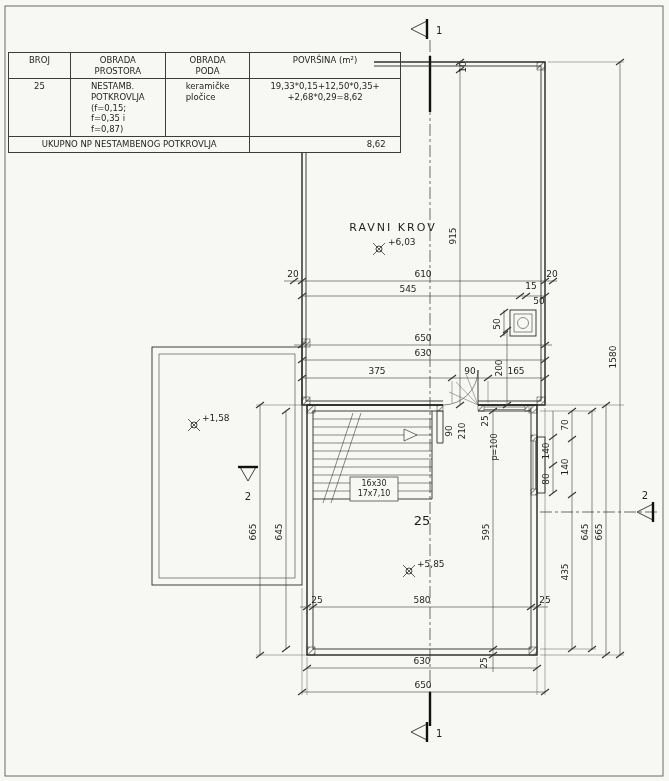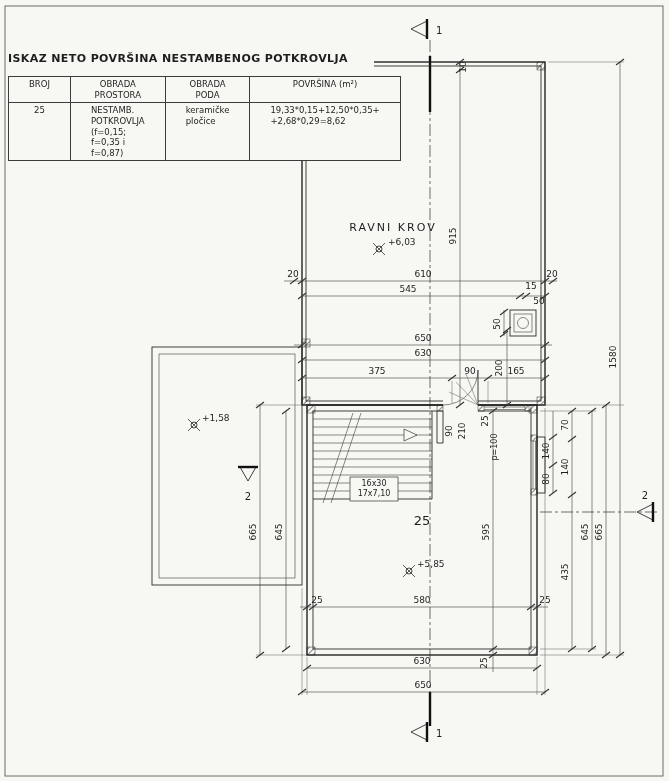--- a/index.html
+++ b/index.html
@@ -29,21 +29,21 @@
 
   
   .tableblock{position:absolute;left:8px;top:52px;width:366px;background:#f7f7f3;z-index:2;}
   .tbl-title{font-size:11px;font-weight:600;letter-spacing:0.4px;margin:0 0 11px 0;white-space:nowrap;}
   .areas{border-collapse:collapse;font-size:8.5px;}
   .areas td,.areas th{border:1px solid #3c3c3c;padding:2px 20px;vertical-align:top;font-weight:normal;line-height:1.25;}
   .areas th{text-align:center;}
   .c-broj{width:28px;text-align:center;}
   .c-namjena{width:116px;}
   .c-obrada{width:86px;margin-left:16px;}
-  .c-povrsina{width:122px;text-align:left;}
+  .c-povrsina{width:122px;text-align:center;}
   .tot-label{text-align:center;}
   .tot-val{text-align:right;font-weight:bold;padding-right:14px !important;}
 </style>
 </head>
 <body>
 
 <div class="page">
 
 <svg width="669" height="781" viewBox="0 0 669 781">
   <defs>
@@ -333,38 +333,41 @@
     <text class="secm" x="248" y="500">2</text>
   </g>
   <g>
     <polygon class="wall2" points="637,512 653,504 653,520"></polygon>
     <line class="boldln" x1="653" y1="502" x2="653" y2="522"></line>
     <text class="secm" x="645" y="499">2</text>
   </g>
 </svg>
 
 <div class="tableblock">
-  <div class="tbl-title">ISKAZ NETO POVRŠINA NESTAMBENOG POTKROVLJA</div>
   <table class="areas">
     <tbody>
           <tr>
       <th class="c-broj">BROJ</th>
       <th class="c-namjena">OBRADA PROSTORA</th>
       <th class="c-obrada">OBRADA PODA</th>
       <th class="c-povrsina">POVRŠINA (m²)</th>
     </tr>
     <tr>
       <td class="c-broj">25</td>
       <td class="c-namjena">
         <div>NESTAMB. POTKROVLJA</div>
         <div>(f=0,15;  f=0,35 i f=0,87)</div>
       </td>
       <td class="c-obrada">keramičke pločice</td>
       <td class="c-povrsina">
         <div>19,33*0,15+12,50*0,35+</div>
         <div>+2,68*0,29=8,62</div>
       </td>
     </tr>
+    <tr>
+      <td class="tot-label" colspan="3">UKUPNO NP NESTAMBENOG POTKROVLJA</td>
+      <td class="tot-val">8,62</td>
+    </tr>
   </tbody>
       </table>
 </div>
 
 </div>
 
 </body></html>

